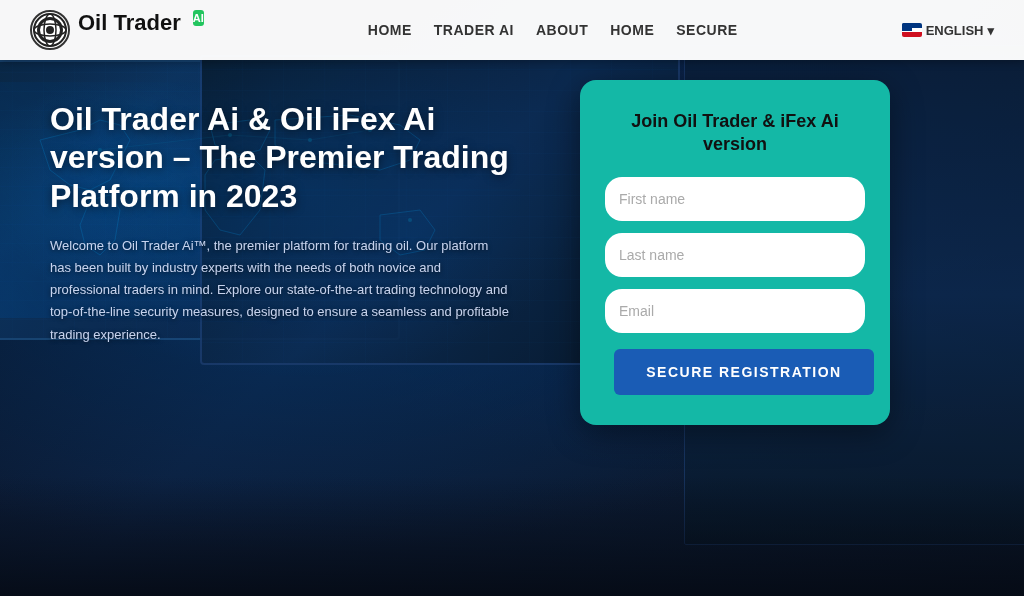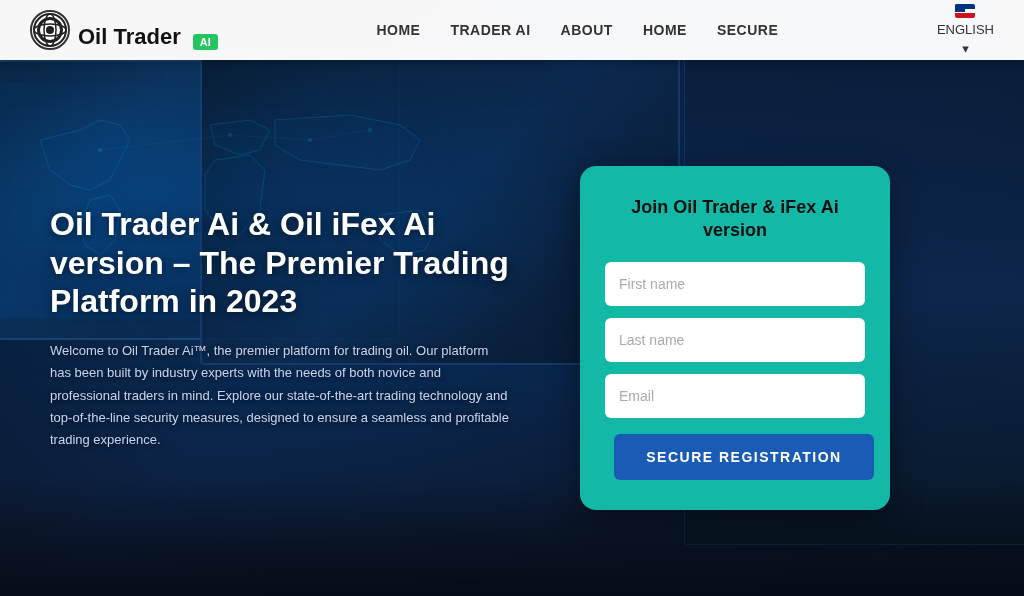--- a/index.html
+++ b/index.html
@@ -119,21 +119,21 @@
       display: flex;
       align-items: center;
       justify-content: space-between;
       padding: 0 30px;
       z-index: 100;
       box-shadow: 0 2px 8px rgba(0,0,0,0.3);
     }
 
     .logo-area {
       display: flex;
-      align-items: flex-end;
+      align-items: flex-start;
       gap: 8px;
     }
 
     .logo-icon {
       width: 40px;
       height: 40px;
       border: 2px solid #333;
       border-radius: 50%;
       display: flex;
       align-items: center;
@@ -165,48 +165,47 @@
     .logo-text {
       font-size: 22px;
       font-weight: 900;
       color: #111;
     }
     .logo-ai {
       background: #22c55e;
       color: white;
       font-size: 11px;
       font-weight: 900;
-      padding: 2px 7px;
+      padding: 2px 0;
       border-radius: 3px;
       margin-left: 4px;
     }
 
     .nav-links {
       display: flex;
       align-items: center;
-      gap: 30px;
+      gap: 22px;
       list-style: none;
     }
     .nav-links li a {
       text-decoration: none;
       color: #333;
       font-size: 14px;
       font-weight: 600;
       letter-spacing: 0.5px;
     }
 
     .lang-selector {
       display: flex;
       align-items: center;
       gap: 4px;
       font-size: 13px;
-      font-weight: 400;
+      font-weight: 700;
       color: #333;
       cursor: pointer;
-      flex-direction: column;
     }
     .flag-icon {
       width: 20px;
       height: 14px;
       background: linear-gradient(180deg, #003580 33%, #fff 33%, #fff 66%, #cf1020 66%);
       border-radius: 2px;
       position: relative;
       overflow: hidden;
     }
     .flag-icon::before {
@@ -219,21 +218,21 @@
 
     
     .hero-content {
       position: absolute;
       top: 60px;
       left: 0;
       right: 0;
       bottom: 0;
       z-index: 10;
       display: flex;
-      align-items: center;
+      align-items: flex-start;
     }
 
     .text-section {
       flex: 1;
       padding: 40px 40px 40px 50px;
       max-width: 580px;
     }
 
     .hero-title {
       font-size: 32px;
@@ -271,21 +270,21 @@
       text-align: center;
       margin-bottom: 20px;
       line-height: 1.3;
     }
 
     .form-input {
       width: 100%;
       height: 44px;
       background: white;
       border: none;
-      border-radius: 6px;
+      border-radius: 17px;
       padding: 12px 14px;
       font-size: 14px;
       color: #888;
       margin-bottom: 12px;
       outline: none;
     }
     .form-input::placeholder {
       color: #aaa;
     }
 

